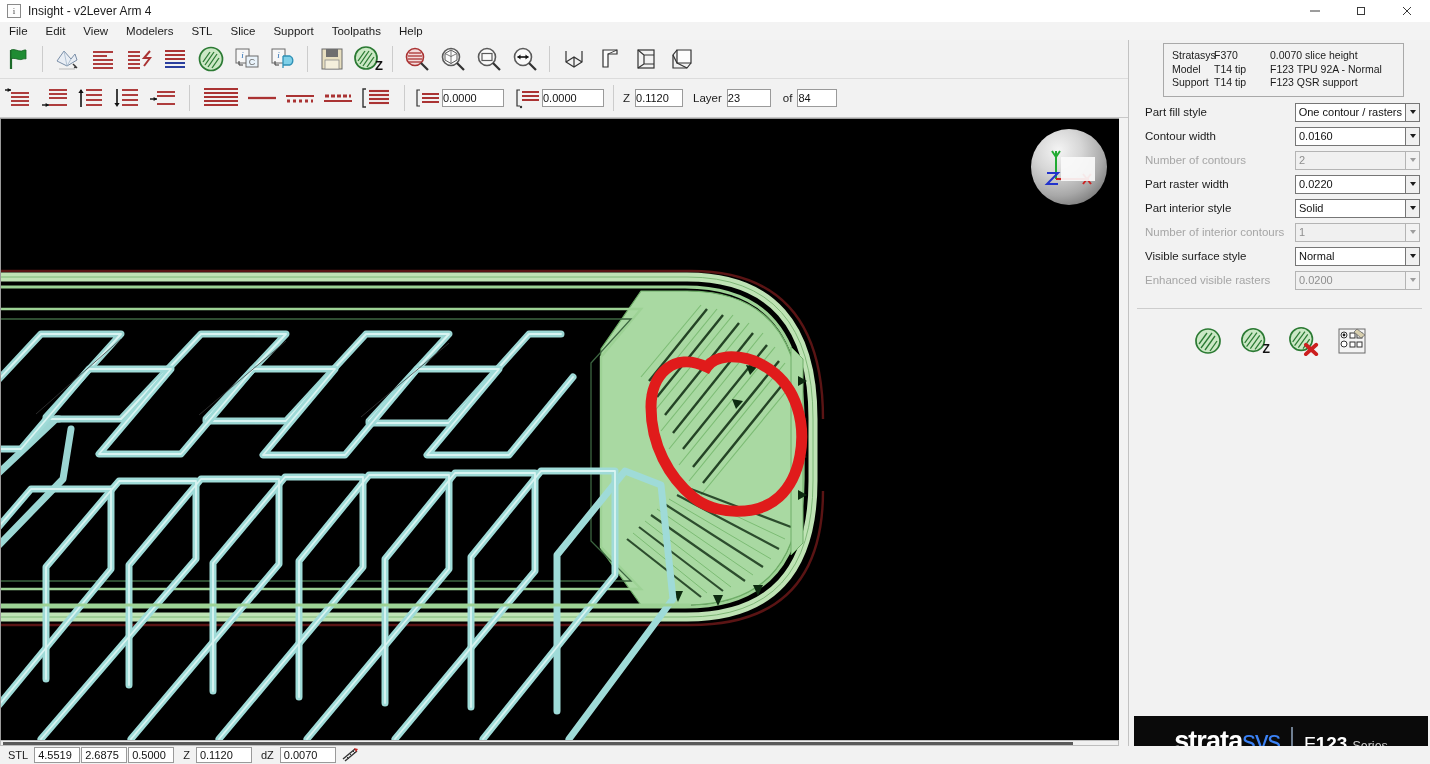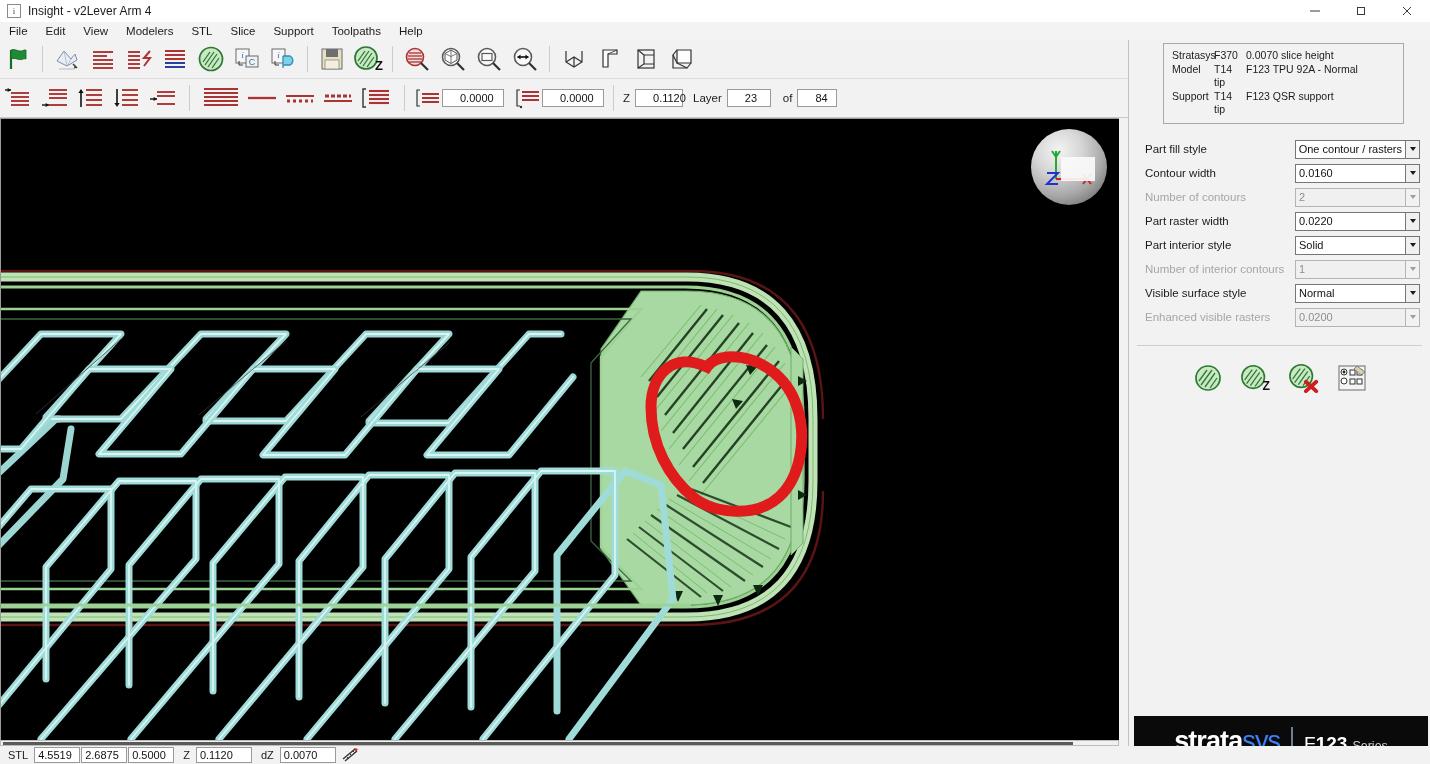--- a/index.html
+++ b/index.html
@@ -62,21 +62,21 @@
     background: transparent; border: 1px solid transparent;
   }
   .tsep { width: 1px; height: 26px; background: #cccccc; margin: 0 6px; }
   .tsep2 { width: 1px; height: 26px; background: #cccccc; margin: 0 9px; }
 
   
   .fld-group { display: flex; align-items: center; }
   .mini-ico { width: 28px; height: 24px; display:flex; align-items:center; justify-content:center; }
   .txtfield {
     height: 18px; border: 1px solid #9a9a9a; background: #ffffff;
-    font-size: 11px; color: #111; padding: 0 17px; line-height: 16px;
+    font-size: 11px; color: #111; padding: 0 0; line-height: 16px;
     font-family: "Liberation Sans", sans-serif;
   }
   .lbl-sm { font-size: 11.5px; color: #1b1b1b; margin: 0 5px; }
 
   
   .viewport {
     position: absolute; left: 0; top: 118px; width: 1119px; height: 622px;
     background: #000000; overflow: hidden;
     border-left: 1px solid #9a9a9a; border-top: 1px solid #9a9a9a;
   }
@@ -107,24 +107,24 @@
   }
   .nav-arrows { margin-left: auto; display: flex; align-items: center; padding-right: 10px; }
   .nav-btn { width: 38px; height: 30px; display: flex; align-items: center; justify-content: center; }
 
   .info-box {
     margin: 3px 26px 0 34px; border: 1px solid #a9a9a9; background: #f2f2f2;
     padding: 5px 6px 6px 8px;
   }
   .info-row { display: flex; font-size: 10.5px; color: #1b1b1b; line-height: 13.5px; }
   .info-c1 { width: 42px; }
-  .info-c2 { width: 32px; }
+  .info-c2 { width: 56px; }
   .info-c3 { flex: 1; }
 
-  .form { margin-top: 14px; padding: 0 10px 0 16px; }
+  .form { margin-top: 4px; padding: 0 10px 0 16px; }
   .frow { display: flex; align-items: center; height: 23px; margin-bottom: 1px; }
   .flabel { font-size: 11.5px; color: #1b1b1b; width: 150px; }
   .flabel.dim { color: #a6a6a6; }
   .fctl { flex: 1; display: flex; height: 19px; }
   .fctl .fin {
     flex: 1; border: 1px solid #767676; border-right: none; background: #ffffff;
     font-size: 11px; color: #111; padding: 0 3px; line-height: 17px; overflow: hidden; white-space: nowrap;
   }
   .fctl.dim .fin { background: #f0f0f0; color: #8e8e8e; border-color: #b4b4b4; }
   .fdrop {

